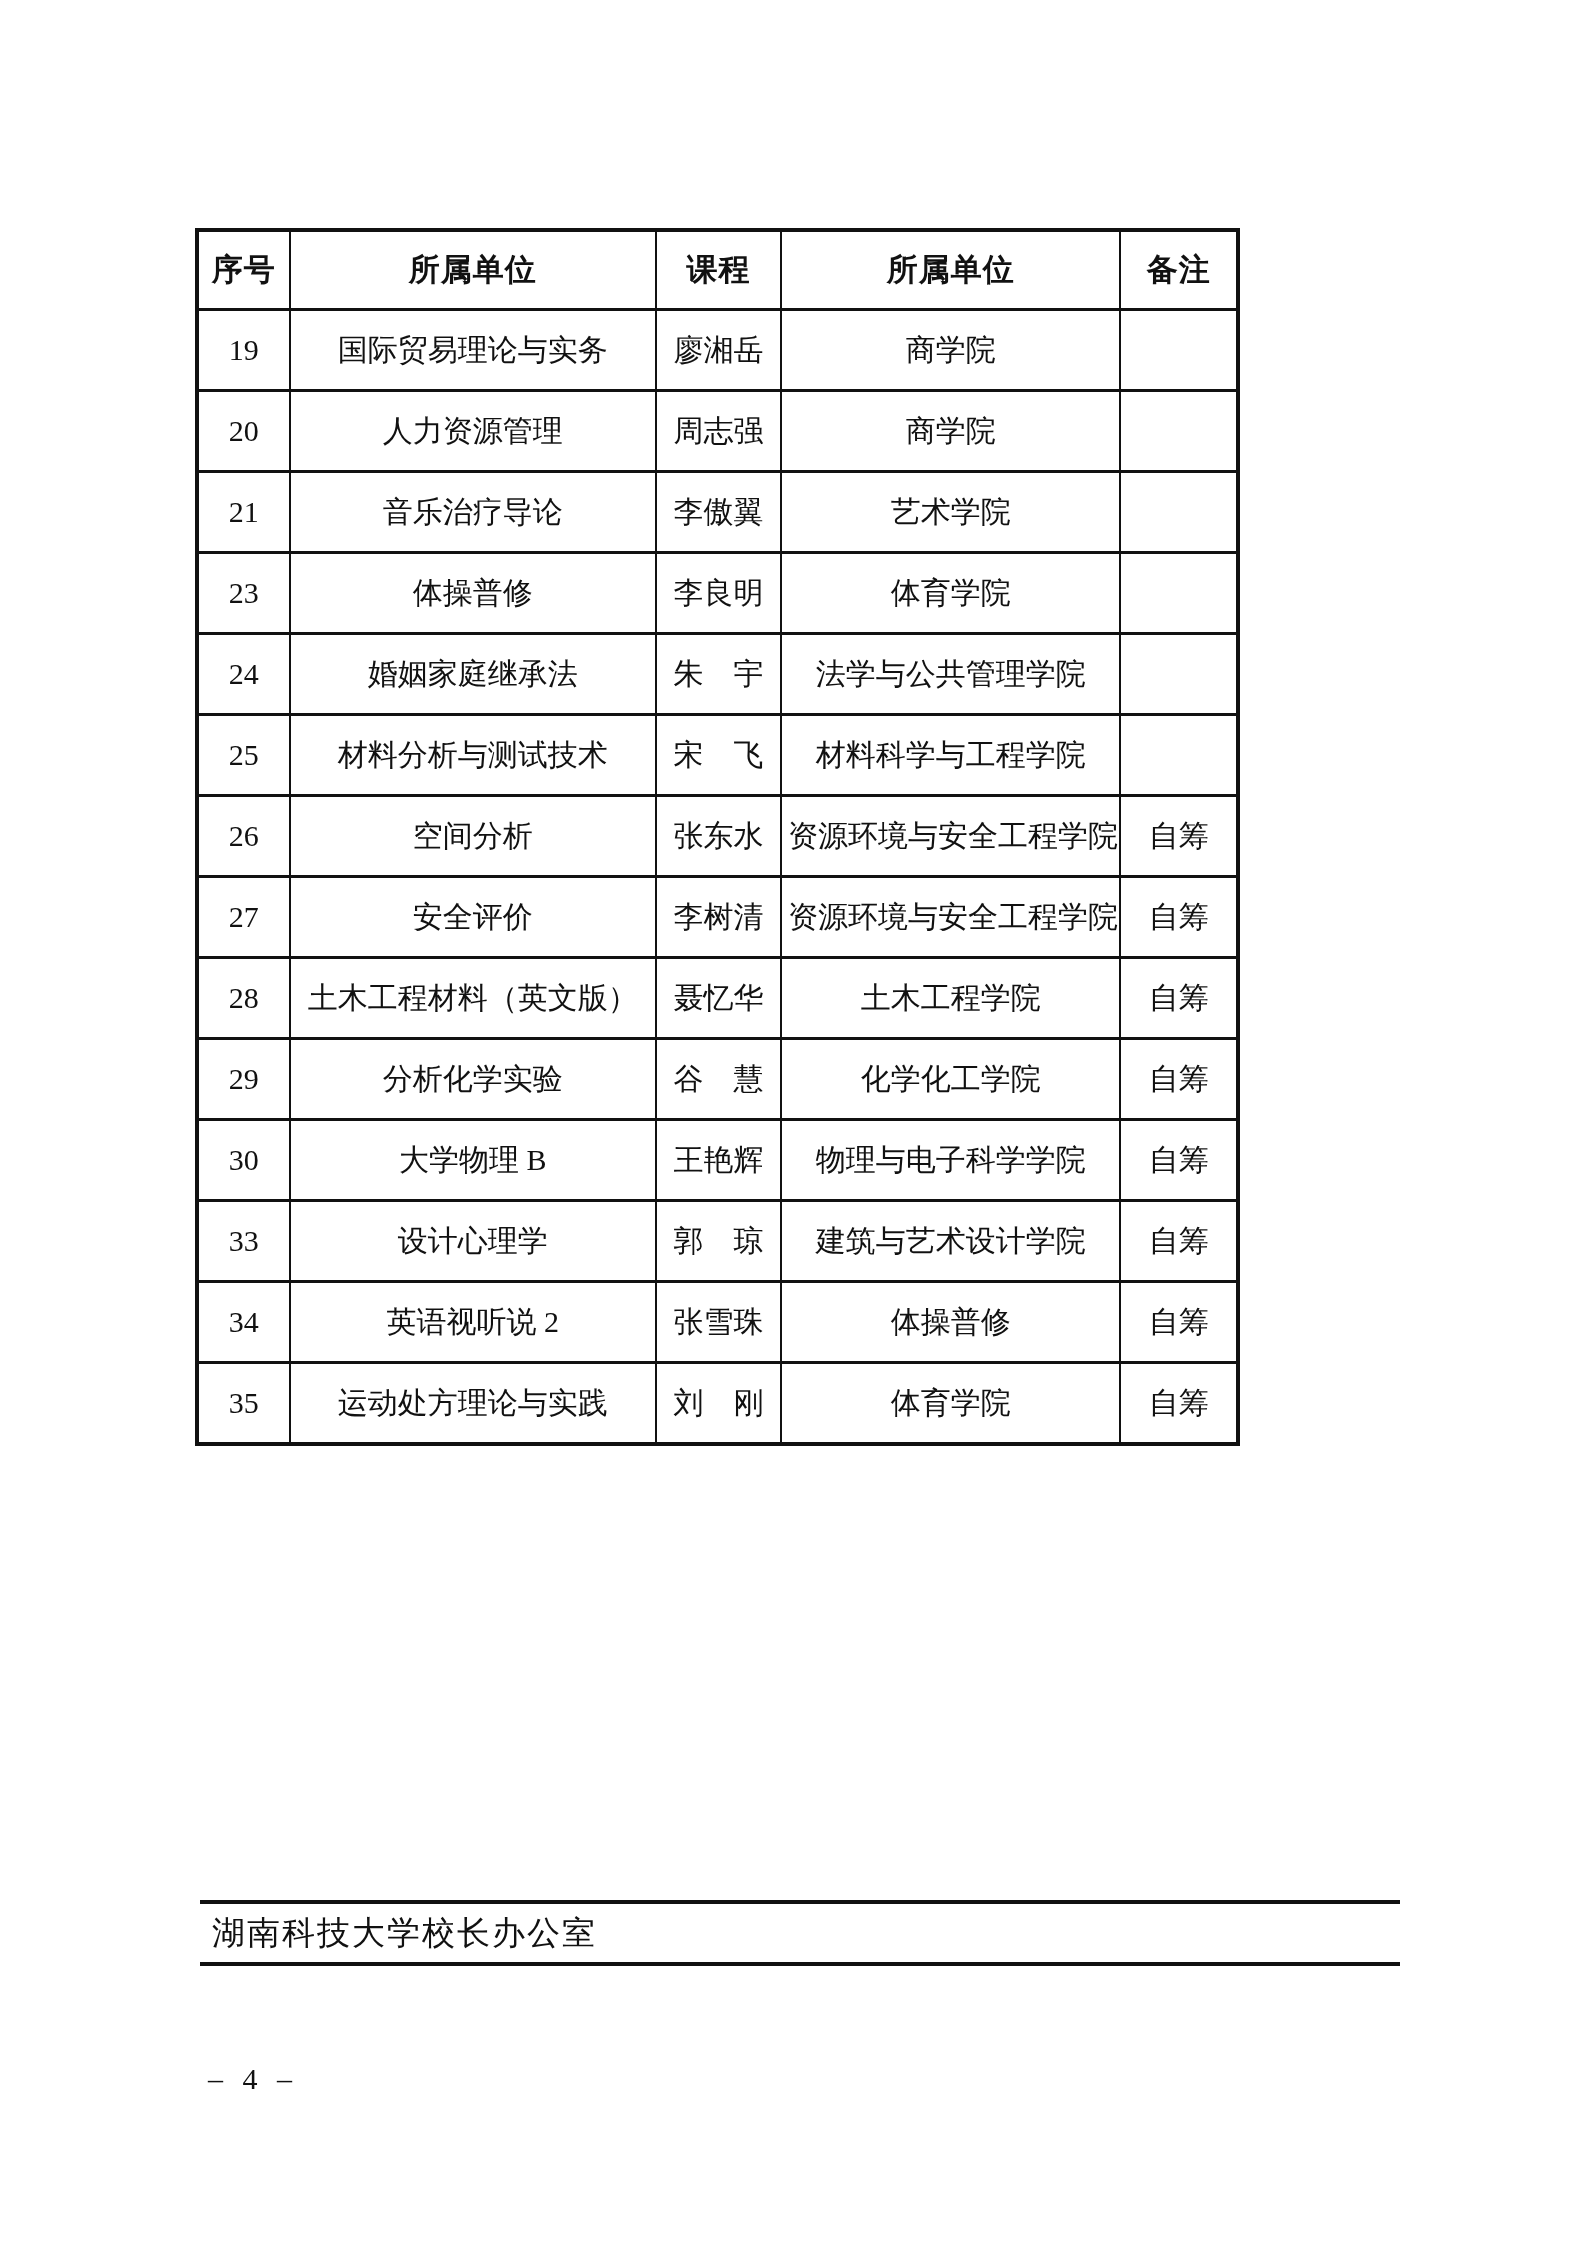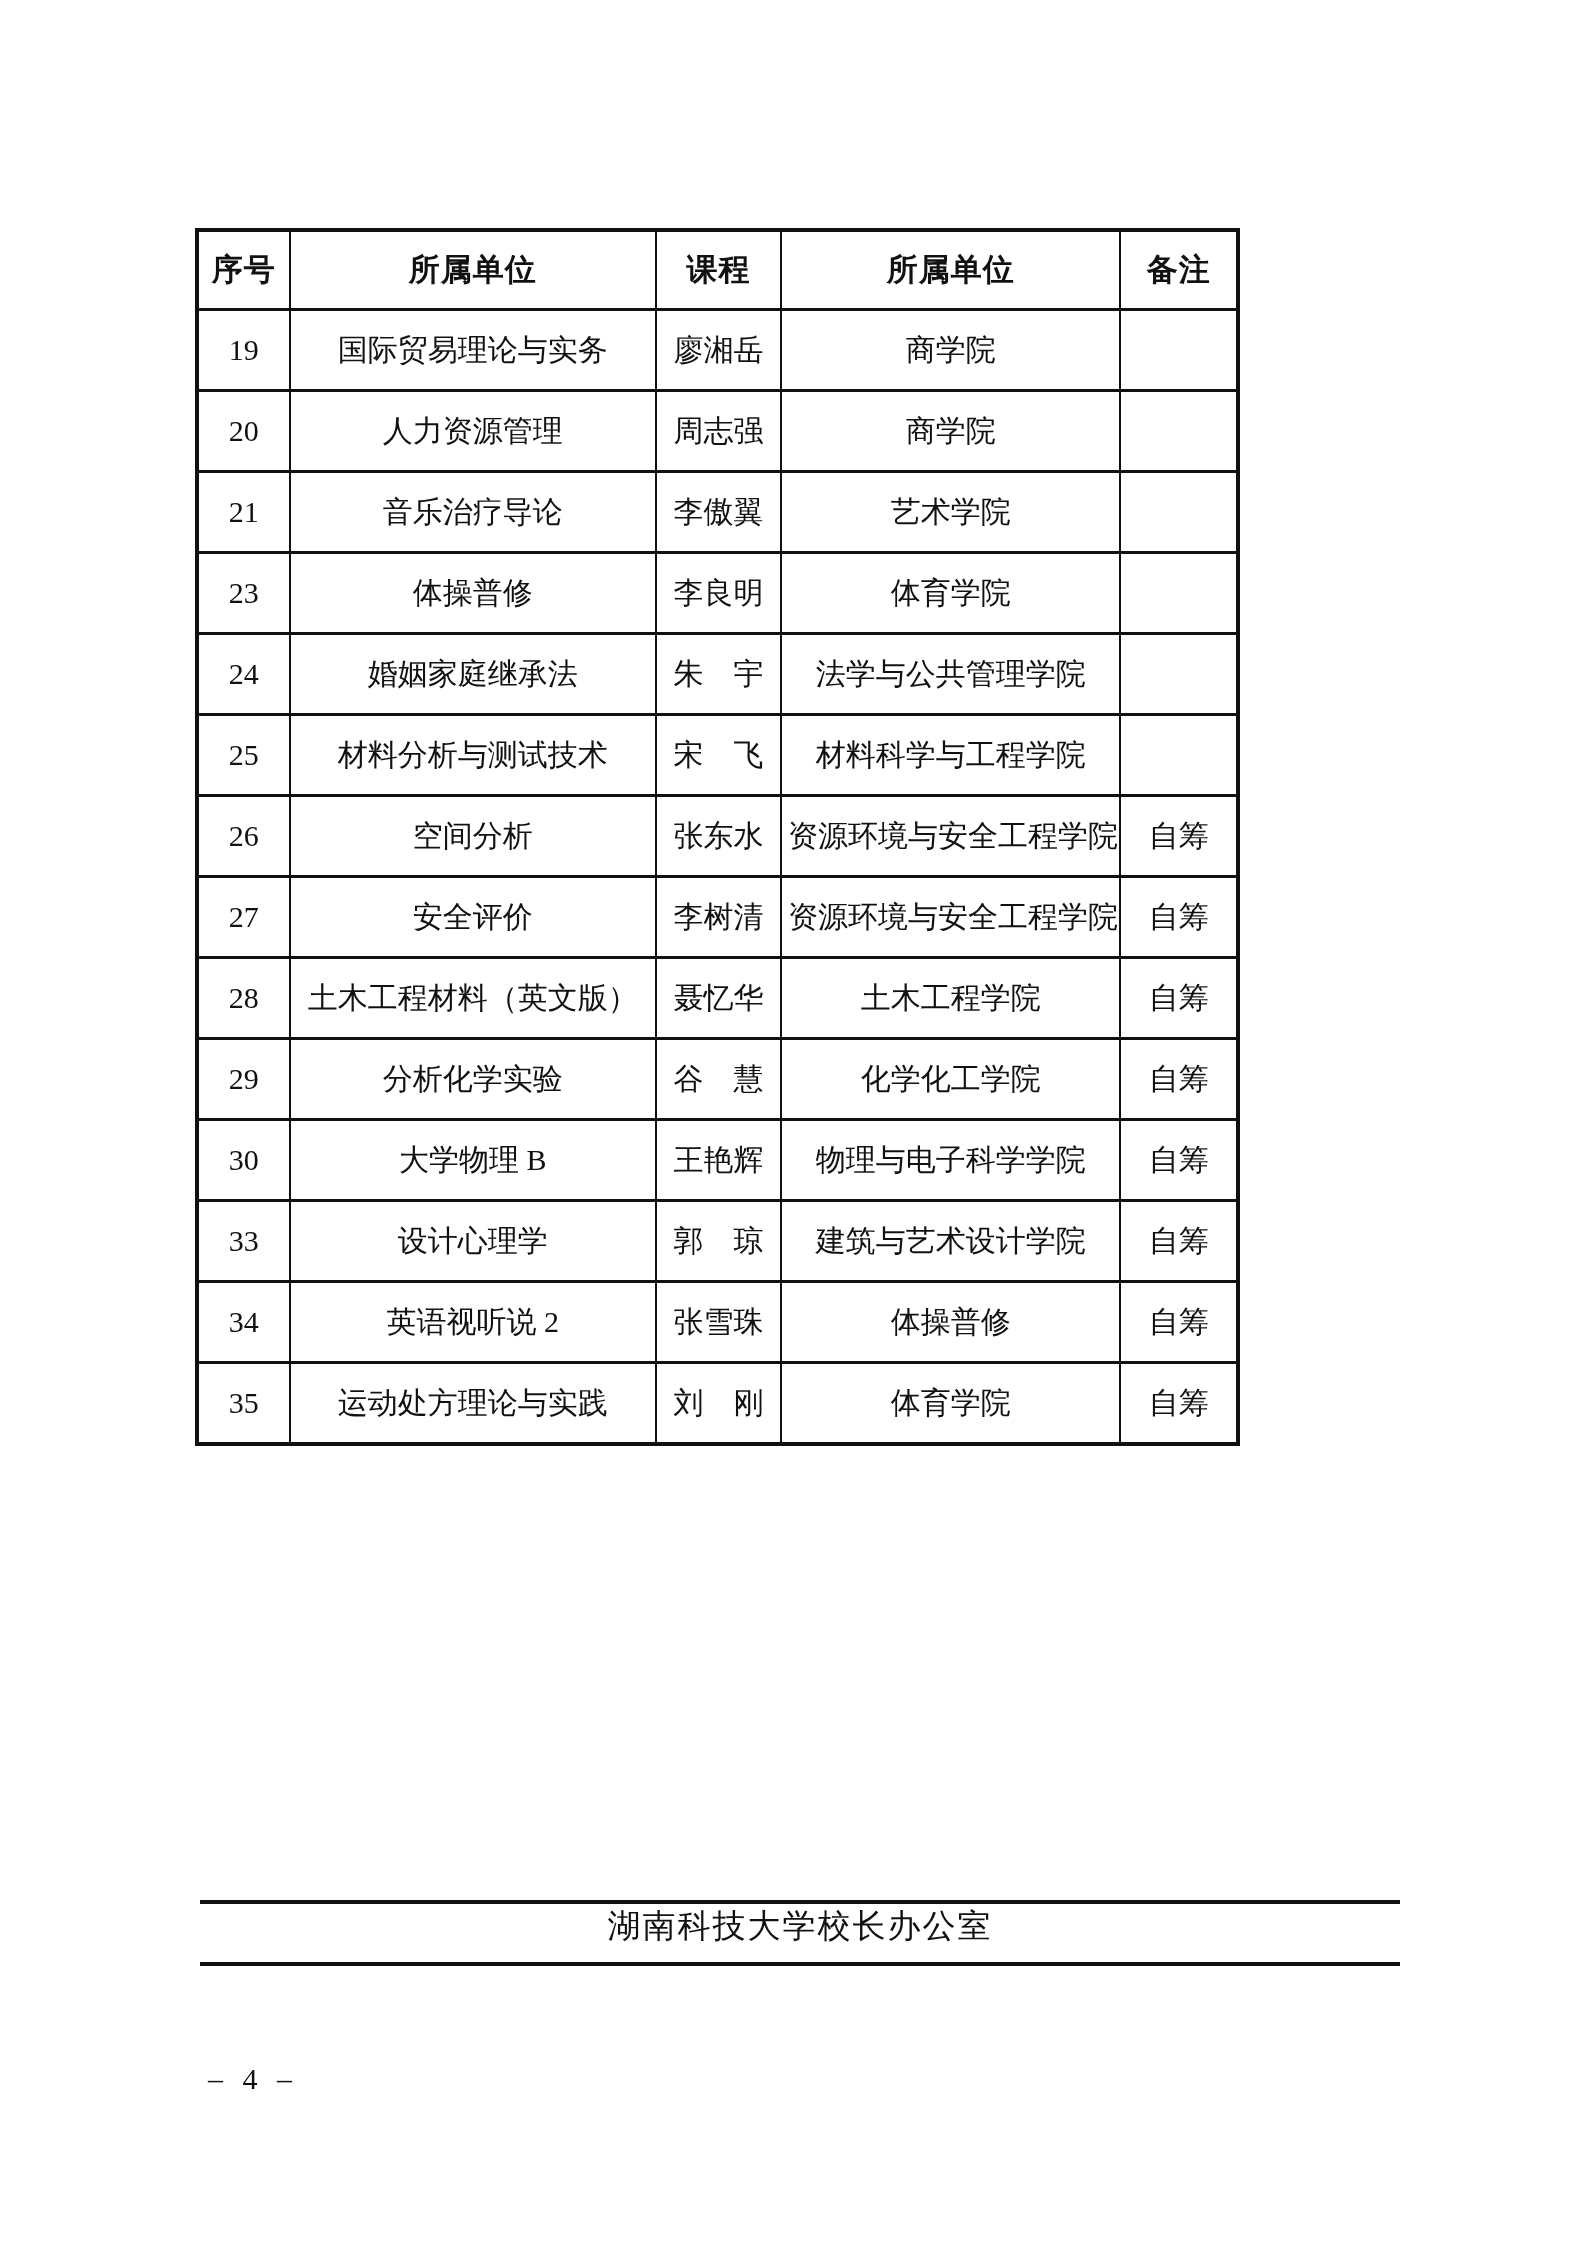--- a/index.html
+++ b/index.html
@@ -59,21 +59,20 @@
     height: 66px;
     border-top: 4px solid #111111;
     border-bottom: 4px solid #111111;
     display: flex;
     align-items: center;
     justify-content: space-between;
     font-size: 33px;
     letter-spacing: 2px;
     padding: 0 12px;
     box-sizing: border-box;
-    flex-direction: column;
   }
   .pagenum {
     position: absolute;
     left: 208px;
     top: 2062px;
     font-size: 30px;
     letter-spacing: 6px;
     color: #111111;
   }
 </style>

